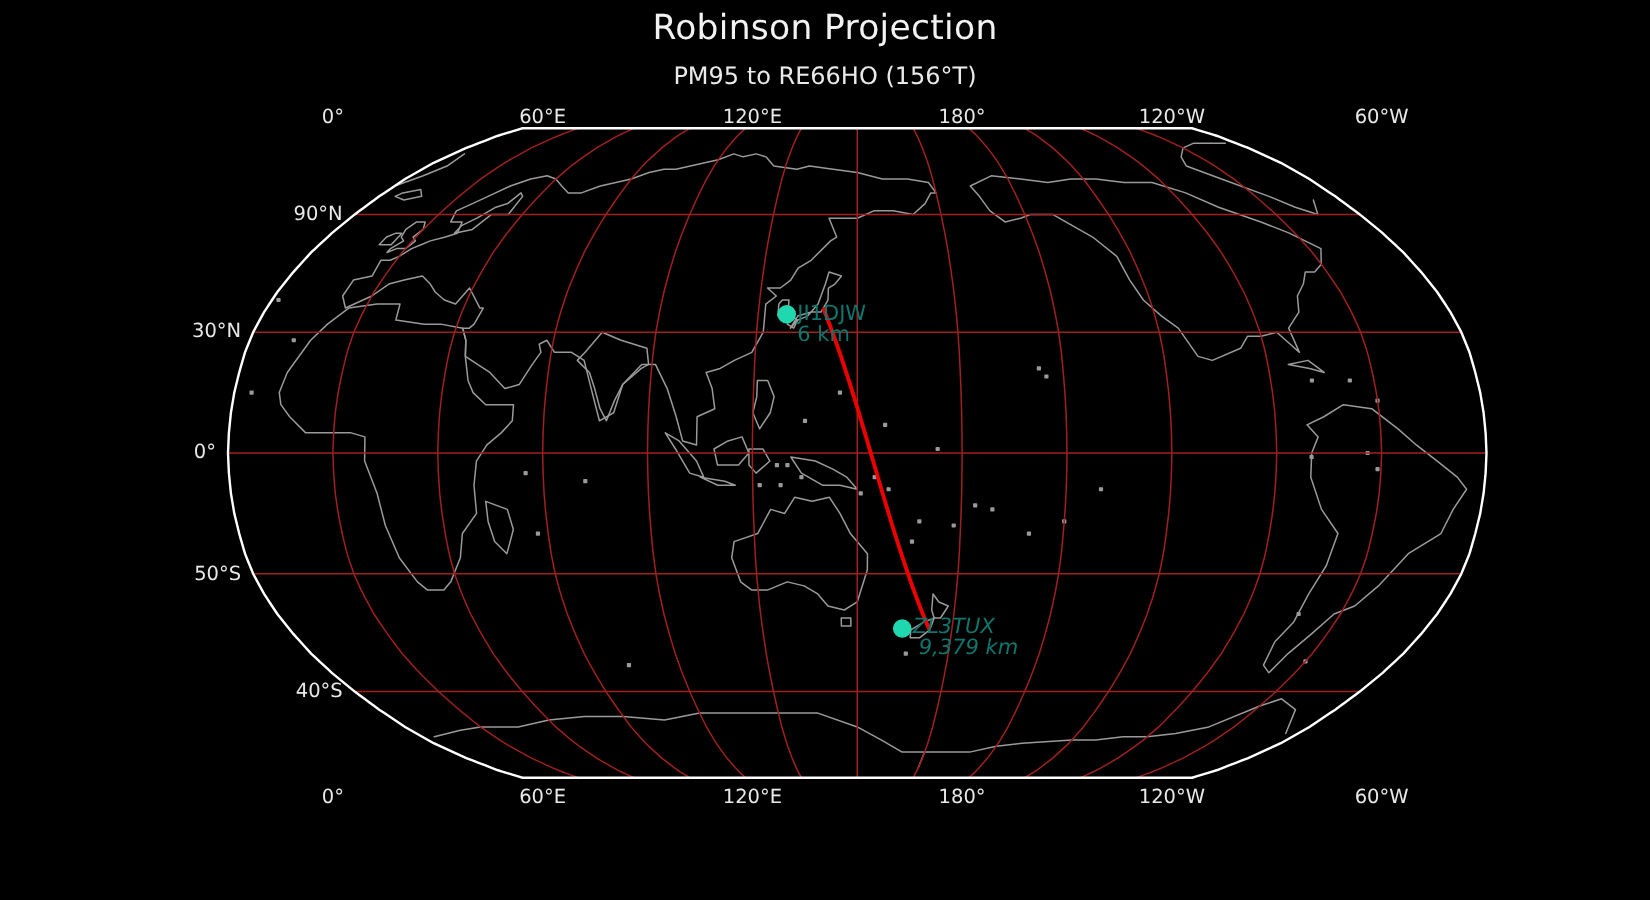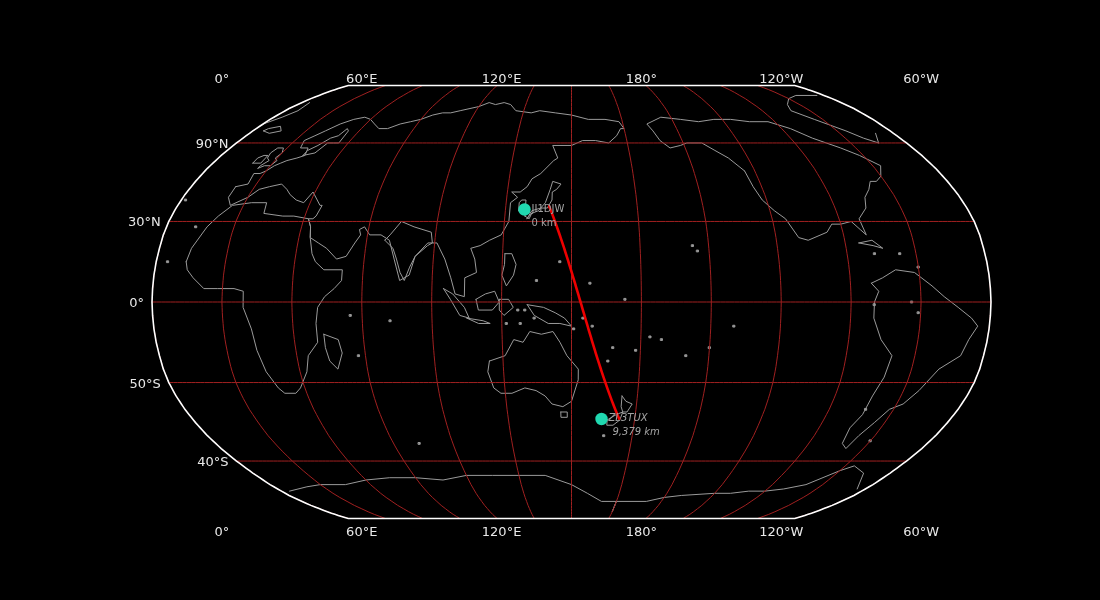--- a/index.html
+++ b/index.html
@@ -11,29 +11,31 @@
          font-size:23px;letter-spacing:.2px;color:#f2f2f2;}
   #subtitle{position:absolute;left:0;top:41px;width:1100px;text-align:center;
             font-size:16px;color:#eaeaea;}
 
   svg#map{position:absolute;left:0;top:0;width:1100px;height:600px;display:block;}
 
   .lonlab,.latlab{position:absolute;font-size:13px;color:#e8e8e8;white-space:nowrap;}
   .lonlab{transform:translateX(-50%);}
   .latlab{transform:translateY(-50%);text-align:right;}
 
-  .stlabel{position:absolute;font-size:10px;color:#a3a3a3;white-space:nowrap;
+  .stlabel{position:absolute;font-size:14px;color:#0f766e;white-space:nowrap;
            line-height:14px;}
   .stlabel .dist{display:block;}
 </style>
 </head>
 <body>
 
 <div id="stage">
 
+  <div id="title">Robinson Projection</div>
+  <div id="subtitle">PM95 to RE66HO (156°T)</div>
 
   <svg id="map" viewBox="0 0 1100 600" preserveAspectRatio="none">
     <defs>
       <clipPath id="globeclip">
         <path id="globepath" d="M794.76 518.50 L798.11 517.47 L801.47 516.43 L804.83 515.40 L808.18 514.36 L811.54 513.33 L815.66 511.74 L819.78 510.15 L823.90 508.56 L828.02 506.97 L832.14 505.38 L836.49 503.40 L840.84 501.41 L845.20 499.43 L849.55 497.45 L853.91 495.46 L857.72 493.30 L861.53 491.13 L865.33 488.96 L869.14 486.79 L872.95 484.62 L876.40 482.31 L879.85 480.01 L883.30 477.71 L886.75 475.40 L890.19 473.10 L893.46 470.69 L896.72 468.28 L899.99 465.86 L903.25 463.45 L906.51 461.04 L909.57 458.54 L912.62 456.04 L915.67 453.55 L918.73 451.05 L921.78 448.55 L924.54 445.98 L927.30 443.41 L930.06 440.85 L932.82 438.28 L935.58 435.71 L937.96 433.09 L940.33 430.47 L942.71 427.85 L945.08 425.23 L947.46 422.61 L949.59 419.96 L951.72 417.30 L953.85 414.65 L955.98 411.99 L958.11 409.34 L959.88 406.66 L961.65 403.99 L963.42 401.31 L965.19 398.64 L966.96 395.96 L968.41 393.28 L969.87 390.59 L971.32 387.91 L972.77 385.22 L974.22 382.54 L975.31 379.85 L976.40 377.17 L977.49 374.48 L978.58 371.80 L979.67 369.12 L980.45 366.43 L981.22 363.75 L981.99 361.06 L982.76 358.38 L983.53 355.69 L984.19 353.01 L984.84 350.32 L985.50 347.64 L986.15 344.95 L986.81 342.27 L987.26 339.58 L987.71 336.90 L988.16 334.22 L988.62 331.53 L989.07 328.85 L989.34 326.16 L989.61 323.48 L989.88 320.79 L990.14 318.11 L990.41 315.42 L990.53 312.74 L990.65 310.05 L990.77 307.37 L990.88 304.68 L991.00 302.00 L990.88 299.32 L990.77 296.63 L990.65 293.95 L990.53 291.26 L990.41 288.58 L990.14 285.89 L989.88 283.21 L989.61 280.52 L989.34 277.84 L989.07 275.15 L988.62 272.47 L988.16 269.78 L987.71 267.10 L987.26 264.42 L986.81 261.73 L986.15 259.05 L985.50 256.36 L984.84 253.68 L984.19 250.99 L983.53 248.31 L982.76 245.62 L981.99 242.94 L981.22 240.25 L980.45 237.57 L979.67 234.88 L978.58 232.20 L977.49 229.52 L976.40 226.83 L975.31 224.15 L974.22 221.46 L972.77 218.78 L971.32 216.09 L969.87 213.41 L968.41 210.72 L966.96 208.04 L965.19 205.36 L963.42 202.69 L961.65 200.01 L959.88 197.34 L958.11 194.66 L955.98 192.01 L953.85 189.35 L951.72 186.70 L949.59 184.04 L947.46 181.39 L945.08 178.77 L942.71 176.15 L940.33 173.53 L937.96 170.91 L935.58 168.29 L932.82 165.72 L930.06 163.15 L927.30 160.59 L924.54 158.02 L921.78 155.45 L918.73 152.95 L915.67 150.45 L912.62 147.96 L909.57 145.46 L906.51 142.96 L903.25 140.55 L899.99 138.14 L896.72 135.72 L893.46 133.31 L890.19 130.90 L886.75 128.60 L883.30 126.29 L879.85 123.99 L876.40 121.69 L872.95 119.38 L869.14 117.21 L865.33 115.04 L861.53 112.87 L857.72 110.70 L853.91 108.54 L849.55 106.55 L845.20 104.57 L840.84 102.59 L836.49 100.60 L832.14 98.62 L828.02 97.03 L823.90 95.44 L819.78 93.85 L815.66 92.26 L811.54 90.67 L808.18 89.64 L804.83 88.60 L801.47 87.57 L798.11 86.53 L794.76 85.50 L348.24 85.50 L344.89 86.53 L341.53 87.57 L338.17 88.60 L334.82 89.64 L331.46 90.67 L327.34 92.26 L323.22 93.85 L319.10 95.44 L314.98 97.03 L310.86 98.62 L306.51 100.60 L302.16 102.59 L297.80 104.57 L293.45 106.55 L289.09 108.54 L285.28 110.70 L281.47 112.87 L277.67 115.04 L273.86 117.21 L270.05 119.38 L266.60 121.69 L263.15 123.99 L259.70 126.29 L256.25 128.60 L252.81 130.90 L249.54 133.31 L246.28 135.72 L243.01 138.14 L239.75 140.55 L236.49 142.96 L233.43 145.46 L230.38 147.96 L227.33 150.45 L224.27 152.95 L221.22 155.45 L218.46 158.02 L215.70 160.59 L212.94 163.15 L210.18 165.72 L207.42 168.29 L205.04 170.91 L202.67 173.53 L200.29 176.15 L197.92 178.77 L195.54 181.39 L193.41 184.04 L191.28 186.70 L189.15 189.35 L187.02 192.01 L184.89 194.66 L183.12 197.34 L181.35 200.01 L179.58 202.69 L177.81 205.36 L176.04 208.04 L174.59 210.72 L173.13 213.41 L171.68 216.09 L170.23 218.78 L168.78 221.46 L167.69 224.15 L166.60 226.83 L165.51 229.52 L164.42 232.20 L163.33 234.88 L162.55 237.57 L161.78 240.25 L161.01 242.94 L160.24 245.62 L159.47 248.31 L158.81 250.99 L158.16 253.68 L157.50 256.36 L156.85 259.05 L156.19 261.73 L155.74 264.42 L155.29 267.10 L154.84 269.78 L154.38 272.47 L153.93 275.15 L153.66 277.84 L153.39 280.52 L153.12 283.21 L152.86 285.89 L152.59 288.58 L152.47 291.26 L152.35 293.95 L152.23 296.63 L152.12 299.32 L152.00 302.00 L152.12 304.68 L152.23 307.37 L152.35 310.05 L152.47 312.74 L152.59 315.42 L152.86 318.11 L153.12 320.79 L153.39 323.48 L153.66 326.16 L153.93 328.85 L154.38 331.53 L154.84 334.22 L155.29 336.90 L155.74 339.58 L156.19 342.27 L156.85 344.95 L157.50 347.64 L158.16 350.32 L158.81 353.01 L159.47 355.69 L160.24 358.38 L161.01 361.06 L161.78 363.75 L162.55 366.43 L163.33 369.12 L164.42 371.80 L165.51 374.48 L166.60 377.17 L167.69 379.85 L168.78 382.54 L170.23 385.22 L171.68 387.91 L173.13 390.59 L174.59 393.28 L176.04 395.96 L177.81 398.64 L179.58 401.31 L181.35 403.99 L183.12 406.66 L184.89 409.34 L187.02 411.99 L189.15 414.65 L191.28 417.30 L193.41 419.96 L195.54 422.61 L197.92 425.23 L200.29 427.85 L202.67 430.47 L205.04 433.09 L207.42 435.71 L210.18 438.28 L212.94 440.85 L215.70 443.41 L218.46 445.98 L221.22 448.55 L224.27 451.05 L227.33 453.55 L230.38 456.04 L233.43 458.54 L236.49 461.04 L239.75 463.45 L243.01 465.86 L246.28 468.28 L249.54 470.69 L252.81 473.10 L256.25 475.40 L259.70 477.71 L263.15 480.01 L266.60 482.31 L270.05 484.62 L273.86 486.79 L277.67 488.96 L281.47 491.13 L285.28 493.30 L289.09 495.46 L293.45 497.45 L297.80 499.43 L302.16 501.41 L306.51 503.40 L310.86 505.38 L314.98 506.97 L319.10 508.56 L323.22 510.15 L327.34 511.74 L331.46 513.33 L334.82 514.36 L338.17 515.40 L341.53 516.43 L344.89 517.47 L348.24 518.50 Z"></path>
       </clipPath>
     </defs>
 
     <g clip-path="url(#globeclip)">
       <g id="coastlines" fill="none" stroke="#9a9a9a" stroke-width="1" stroke-linejoin="round" stroke-linecap="round">
@@ -151,17 +153,17 @@
       <div class="lonlab" style="left: 921.083px; top: 524px;">60°W</div>
     </div>
   <div id="latlabels">
       <div class="latlab" style="left: 180.487px; width: 48px; top: 142.959px;">90°N</div>
       <div class="latlab" style="left: 112.78px; width: 48px; top: 221.462px;">30°N</div>
       <div class="latlab" style="left: 96px; width: 48px; top: 302px;">0°</div>
       <div class="latlab" style="left: 112.78px; width: 48px; top: 382.538px;">50°S</div>
       <div class="latlab" style="left: 180.487px; width: 48px; top: 461.041px;">40°S</div>
     </div>
   <div id="stationlabels">
-      <div class="stlabel" style="left: 531.5px; top: 201.5px;"><span>JI1DJW</span><span class="dist">0 km</span></div>
+      <div class="stlabel" style="left: 531.5px; top: 201.5px;"><span>JI1DJW</span><span class="dist">6 km</span></div>
       <div class="stlabel" style="left: 608.5px; top: 411px; font-style: italic;"><span>ZL3TUX</span><span class="dist" style="margin-left: 4px;">9,379 km</span></div>
     </div>
 
 </div>
 
 </body></html>

